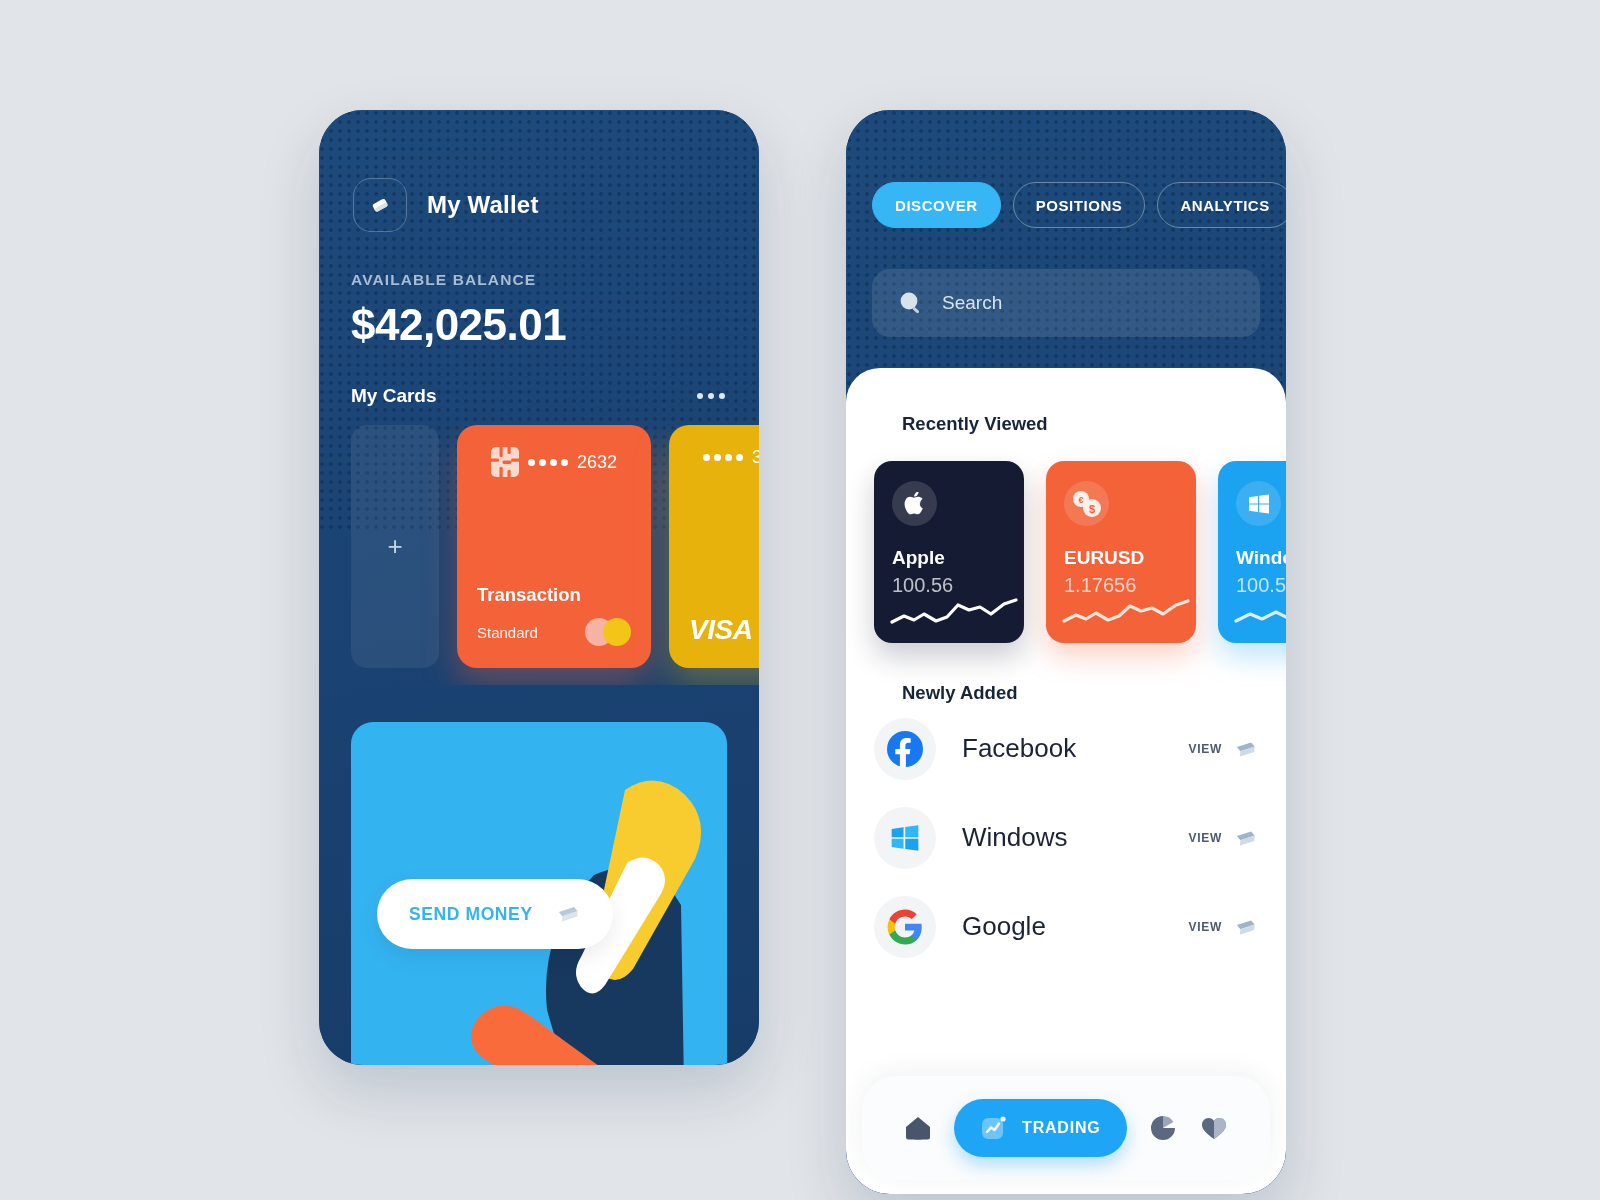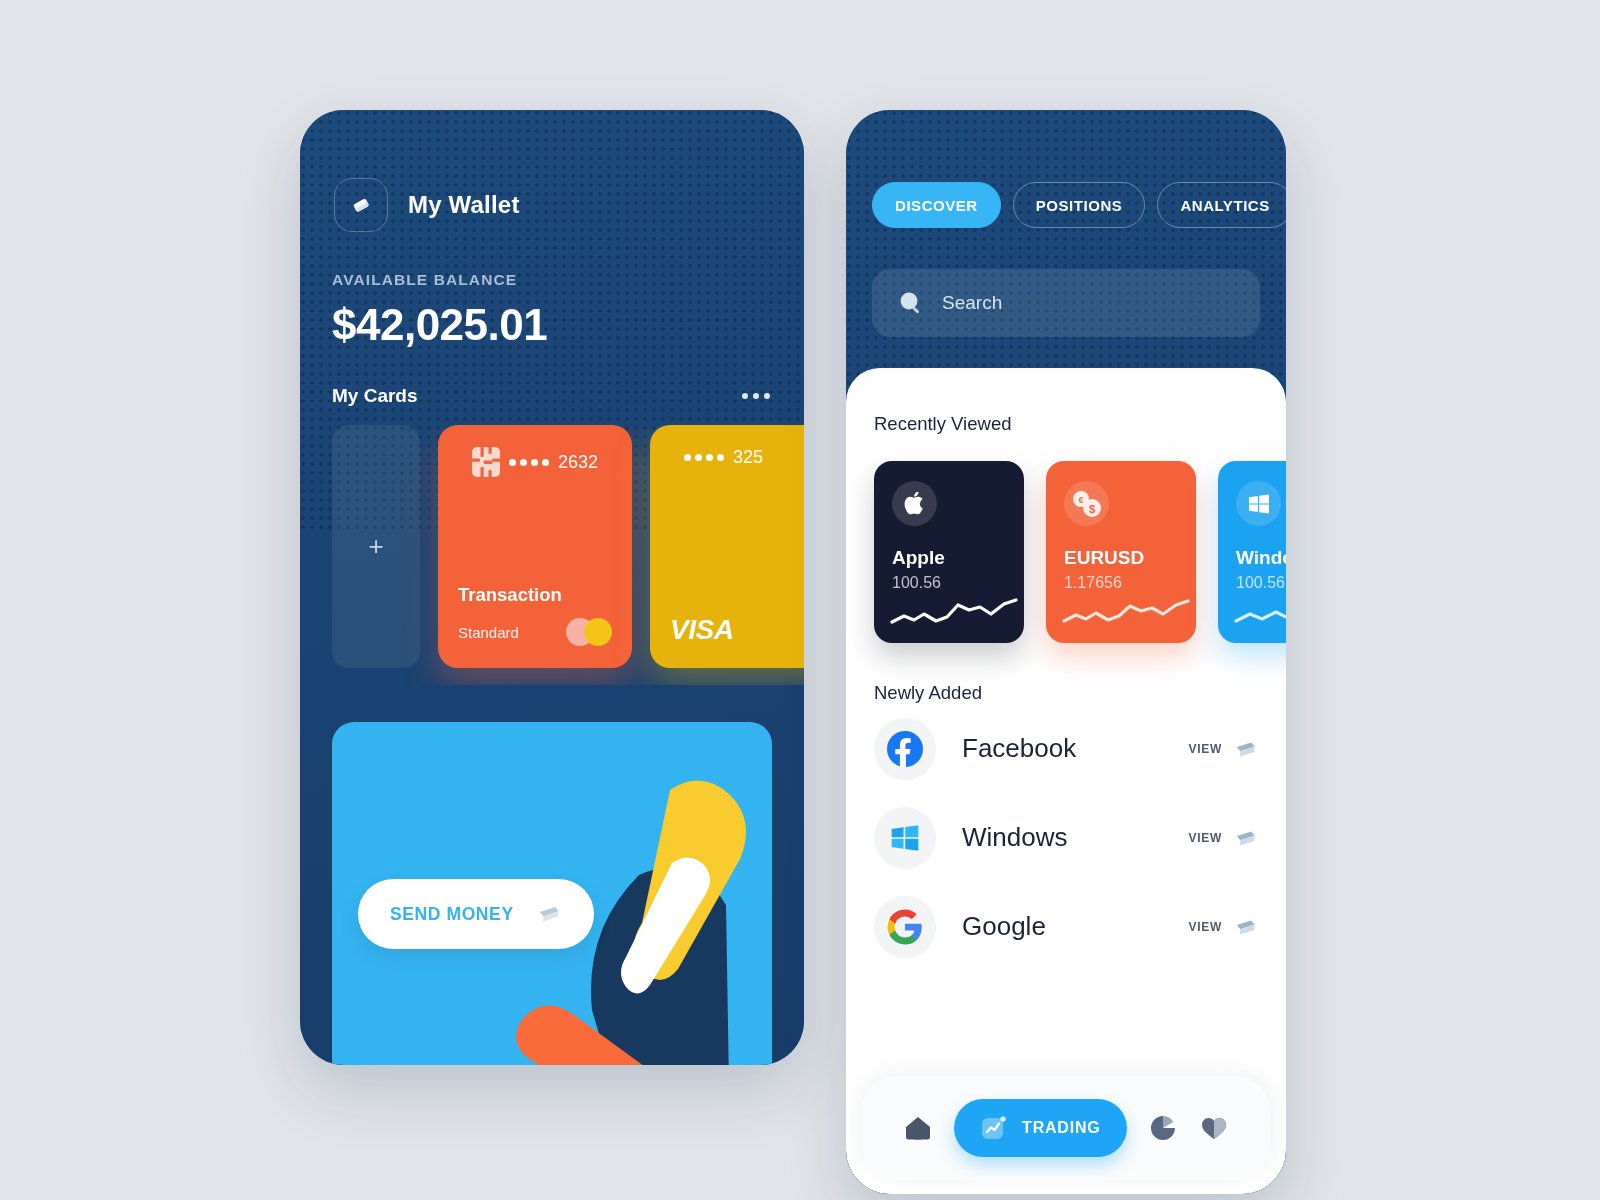--- a/index.html
+++ b/index.html
@@ -26,23 +26,23 @@
 
   .phone::after {
     content: "";
     position: absolute;
     inset: 0;
     pointer-events: none;
     border-radius: 44px;
   }
 
   #phone-left {
-    left: 300px;
+    left: 319px;
     top: 110px;
-    width: 504px;
+    width: 440px;
     height: 955px;
     box-shadow: 0 26px 60px rgba(30, 55, 90, 0.18);
   }
 
   #phone-right {
     left: 846px;
     top: 110px;
     width: 440px;
     height: 1084px;
     box-shadow: 0 26px 60px rgba(30, 55, 90, 0.18);
@@ -340,21 +340,22 @@
     left: 0; right: 0;
     top: 258px;
     bottom: 0;
     background: #ffffff;
     border-radius: 34px 34px 0 0;
   }
 
   .sheet h3 {
     color: #17243c;
     font-size: 18.5px;
-    font-weight: normal;
+    font-weight: bold;
+    margin-left: 28px;
   }
 
   .sec-recent { position: absolute; left: 28px; right: 0; top: 45px; }
   .tile-row { display: flex; gap: 22px; margin-top: 26px; }
 
   .tile {
     width: 150px;
     height: 182px;
     border-radius: 18px;
     flex: none;
@@ -374,21 +375,21 @@
 
   .tile-name {
     color: #ffffff;
     font-size: 19px;
     font-weight: bold;
     margin-top: 21px;
     white-space: nowrap;
   }
   .tile-val {
     color: rgba(255,255,255,0.72);
-    font-size: 16px;
+    font-size: 20px;
     margin-top: 5px;
     white-space: nowrap;
   }
   .spark { position: absolute; left: 16px; right: 6px; bottom: 16px; height: 30px; }
 
   .sec-new { position: absolute; left: 28px; right: 28px; top: 314px; }
 
   .nrow {
     display: flex;
     align-items: center;

